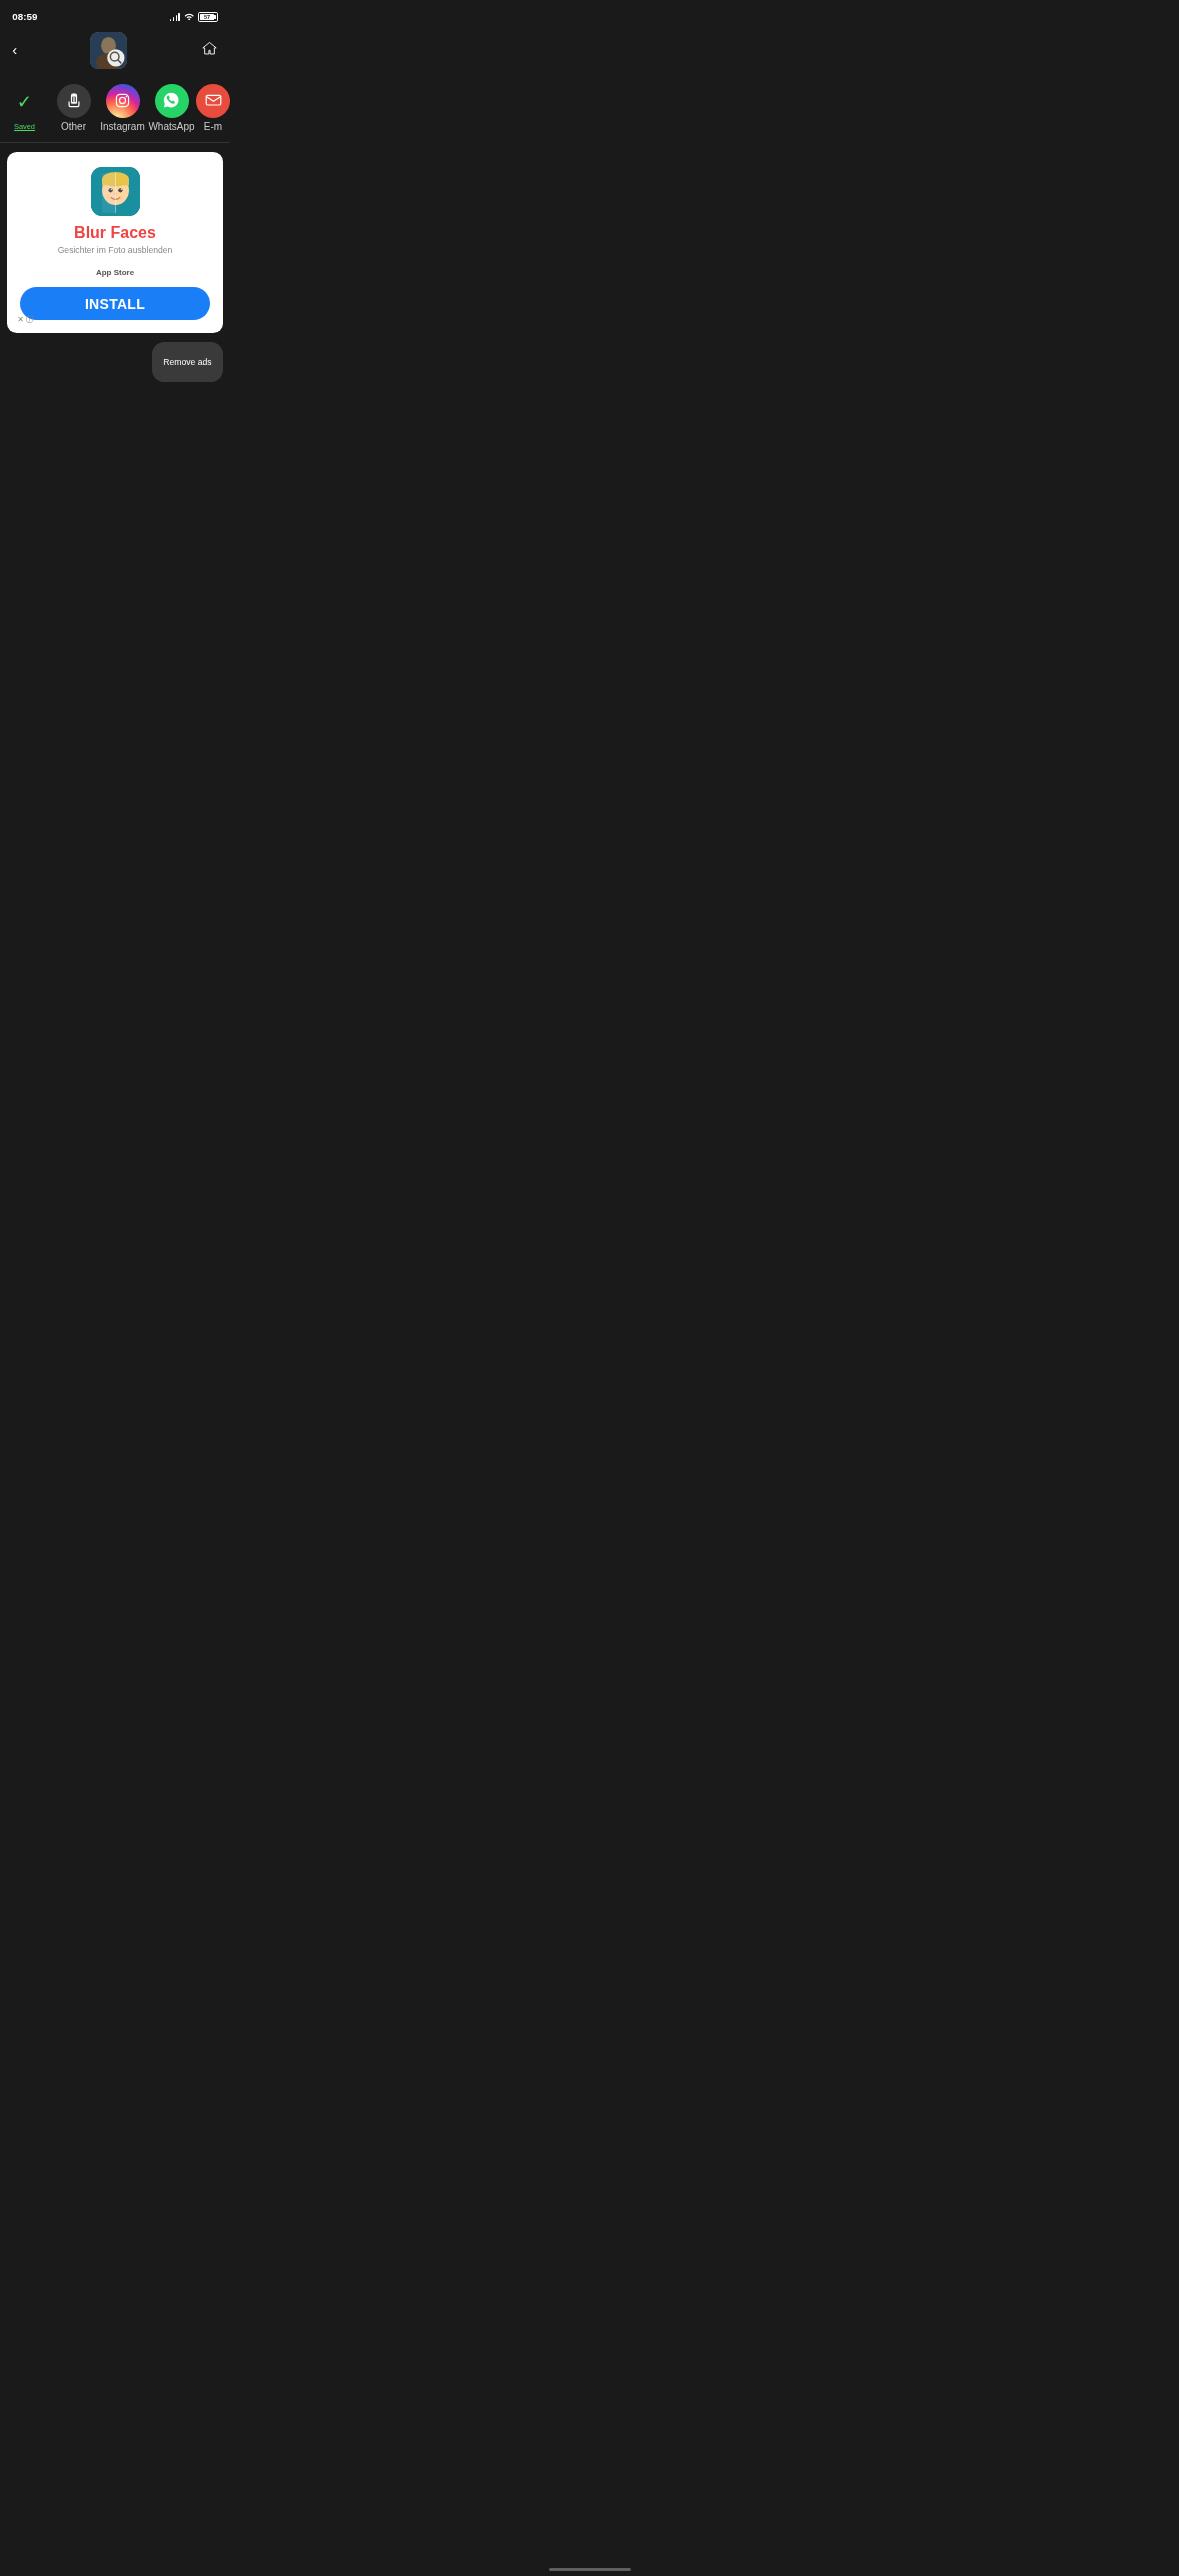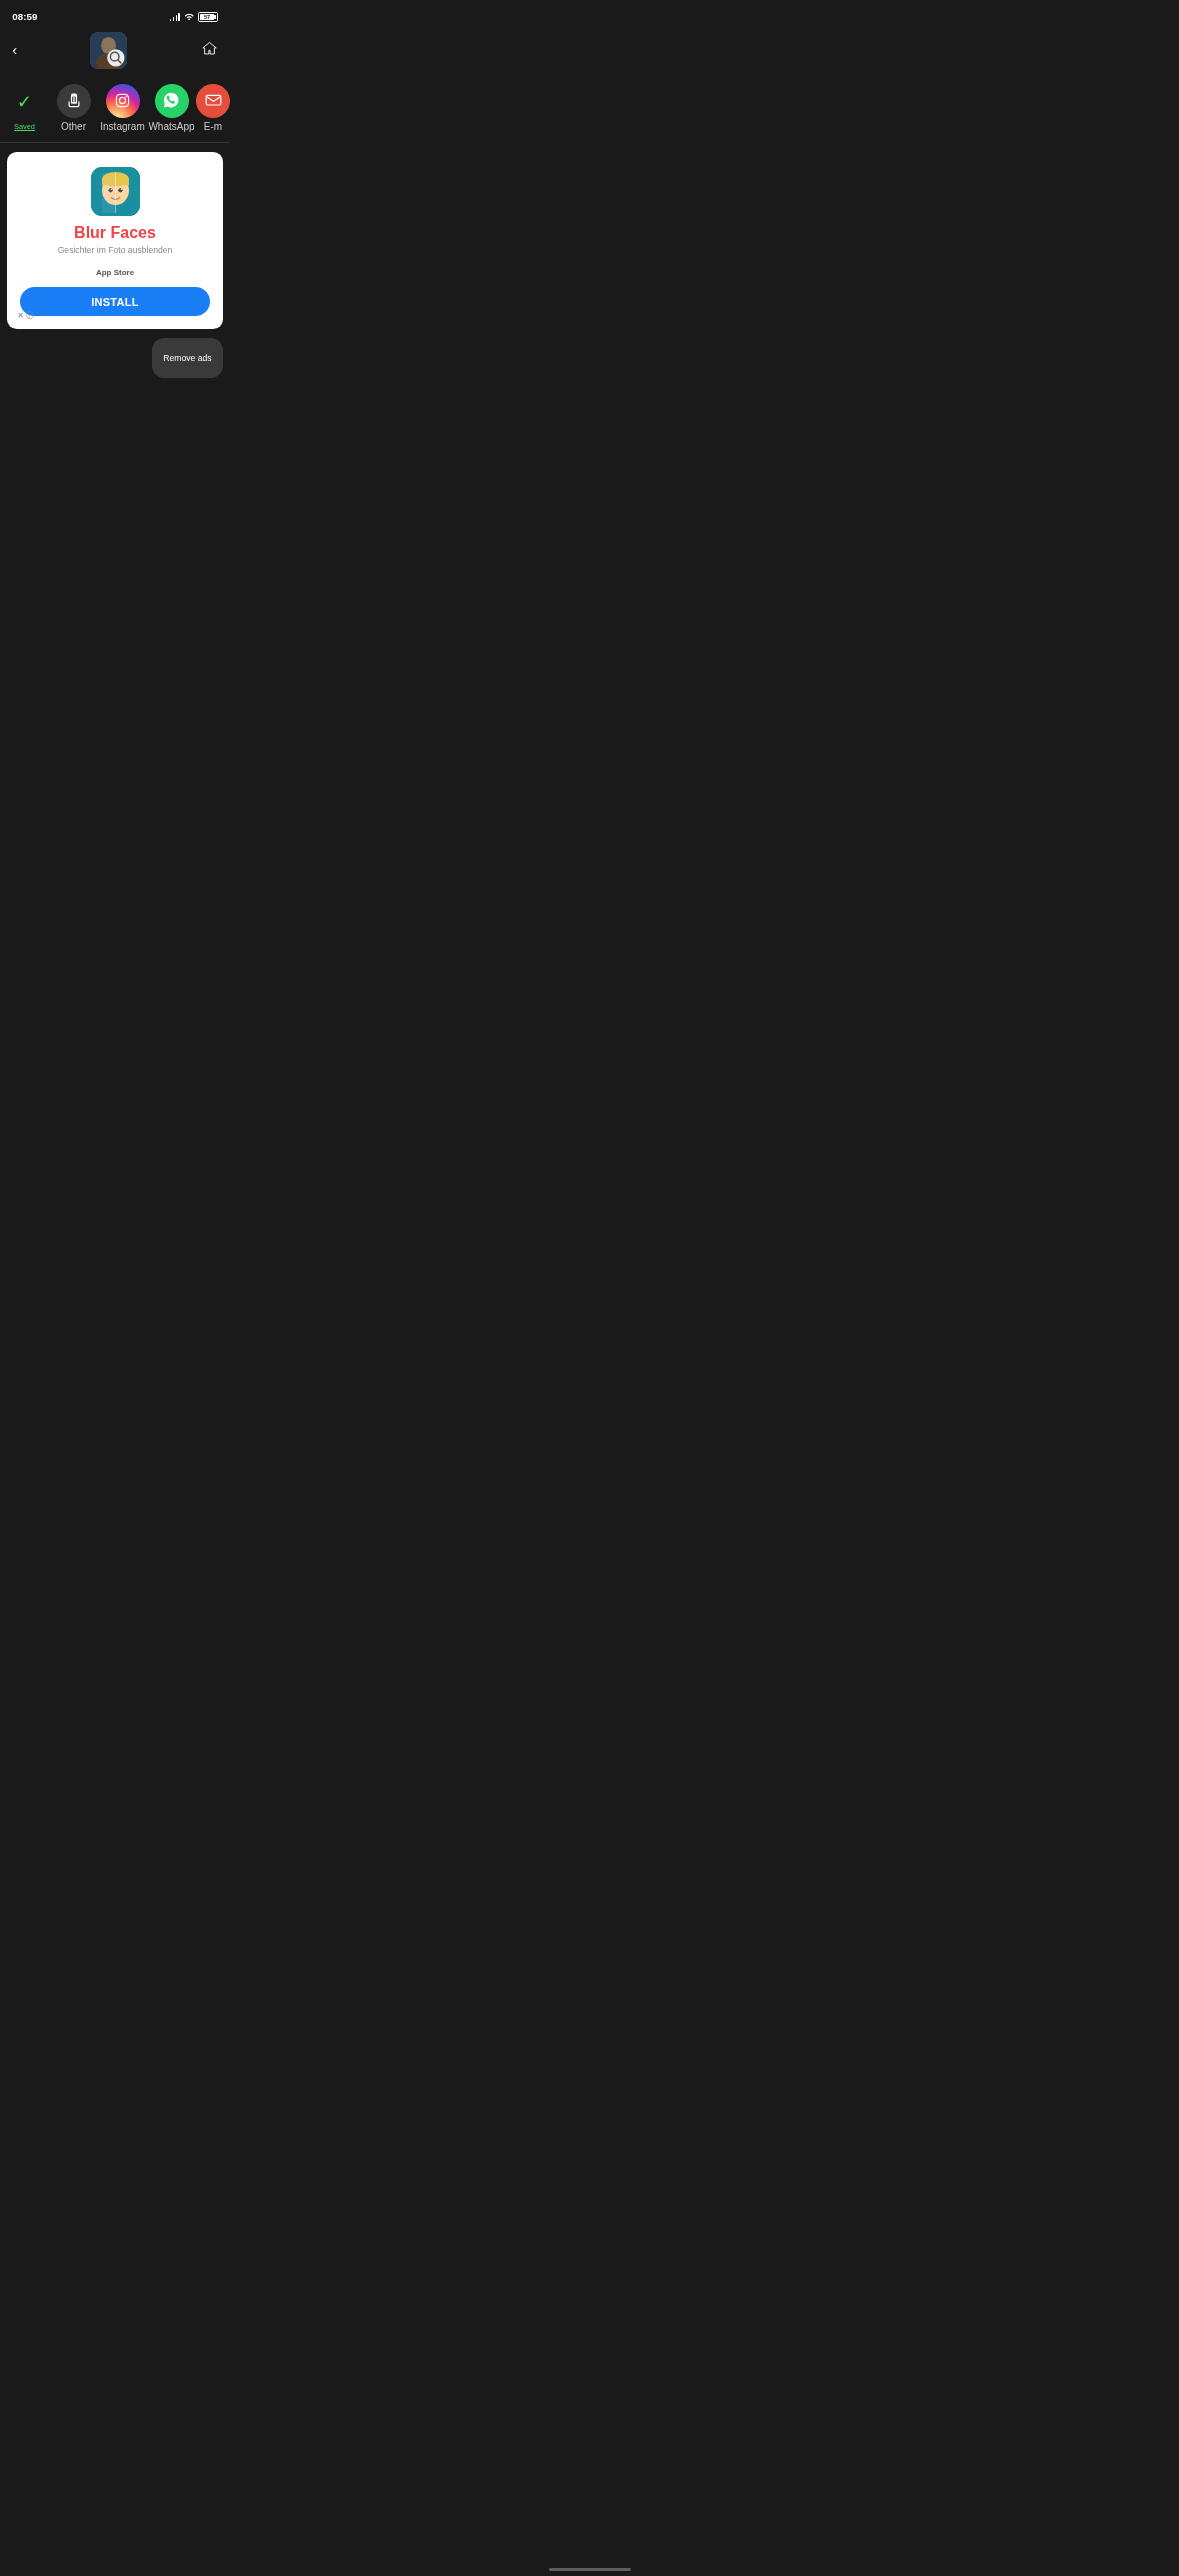--- a/index.html
+++ b/index.html
@@ -231,21 +231,21 @@
       text-align: center;
     }
 
     .install-button {
       width: 100%;
       background: #1a7ef6;
       color: white;
       border: none;
       border-radius: 18.4px;
       padding: 8.6px;
-      font-size: 11px;
+      font-size: 14px;
       font-weight: 700;
       letter-spacing: 0.3px;
       cursor: pointer;
     }
 
     
     .remove-ads-btn {
       display: flex;
       justify-content: flex-end;
       padding: 9.8px 7.4px 0 7.4px;

